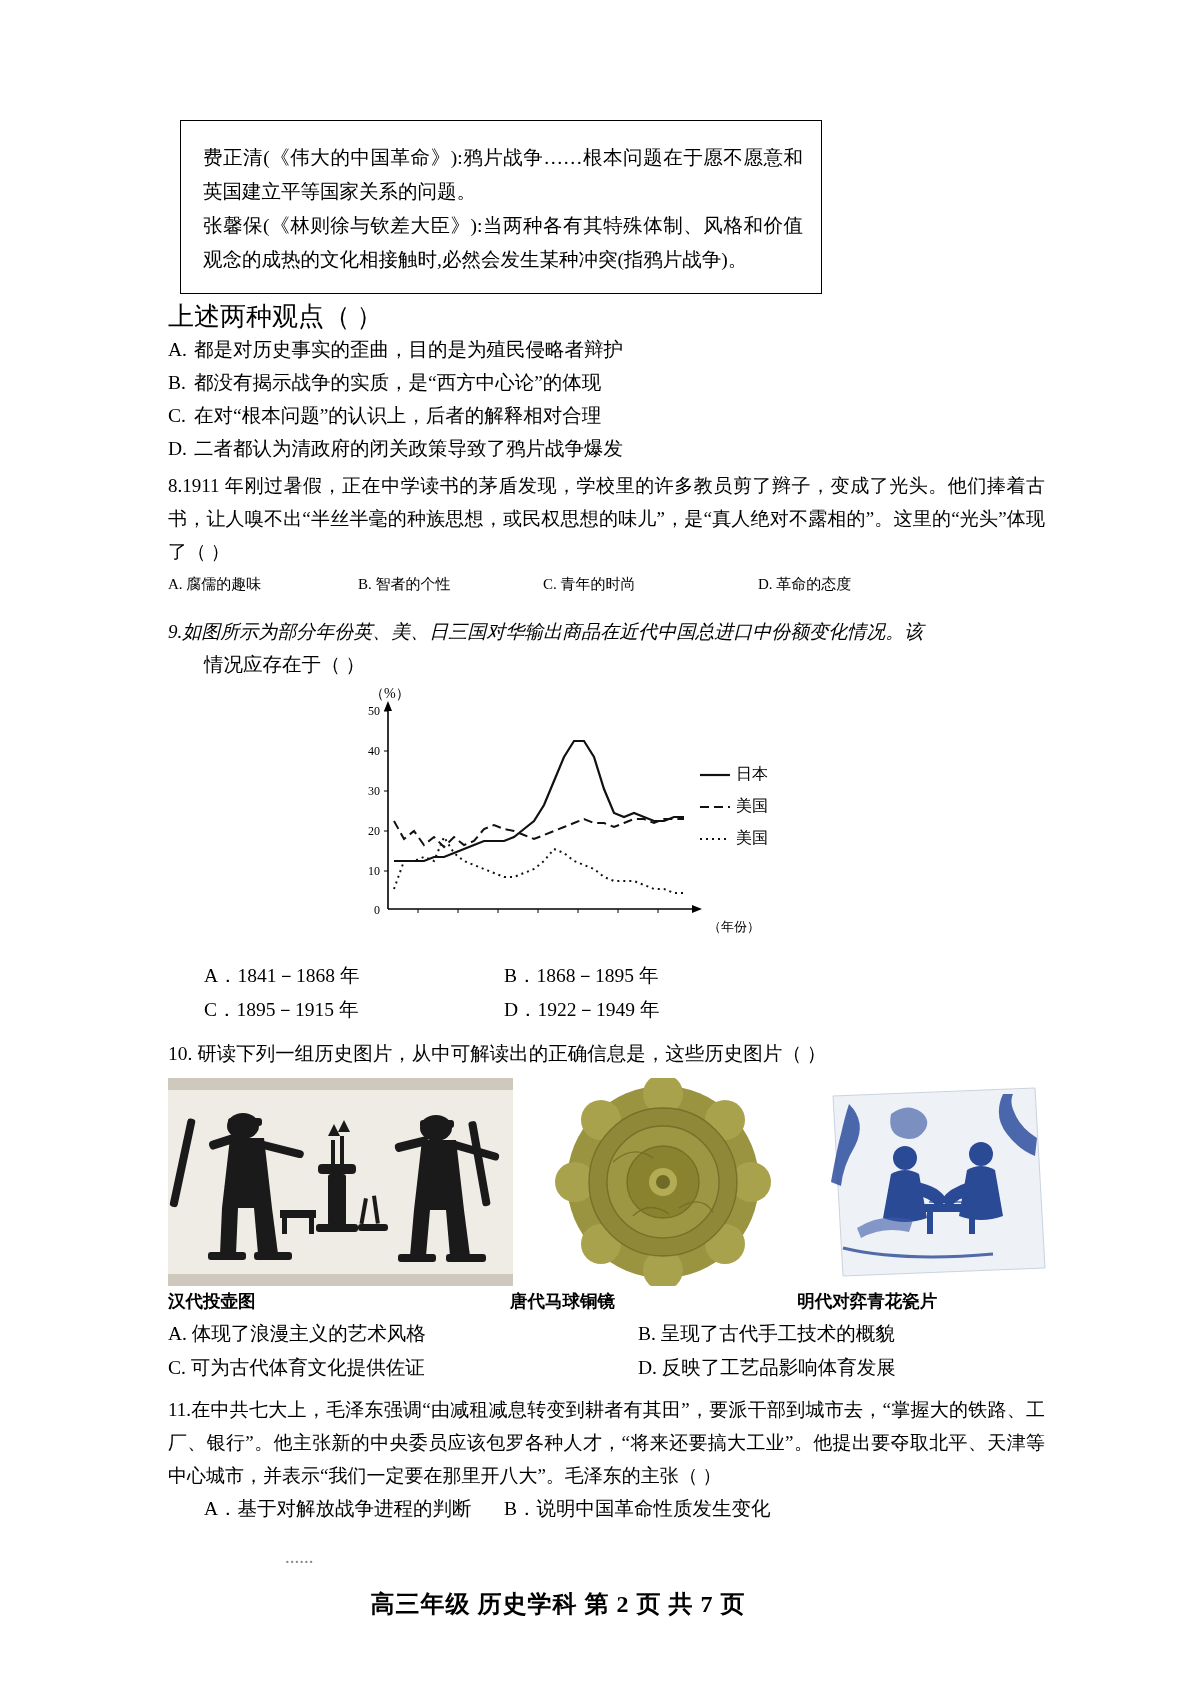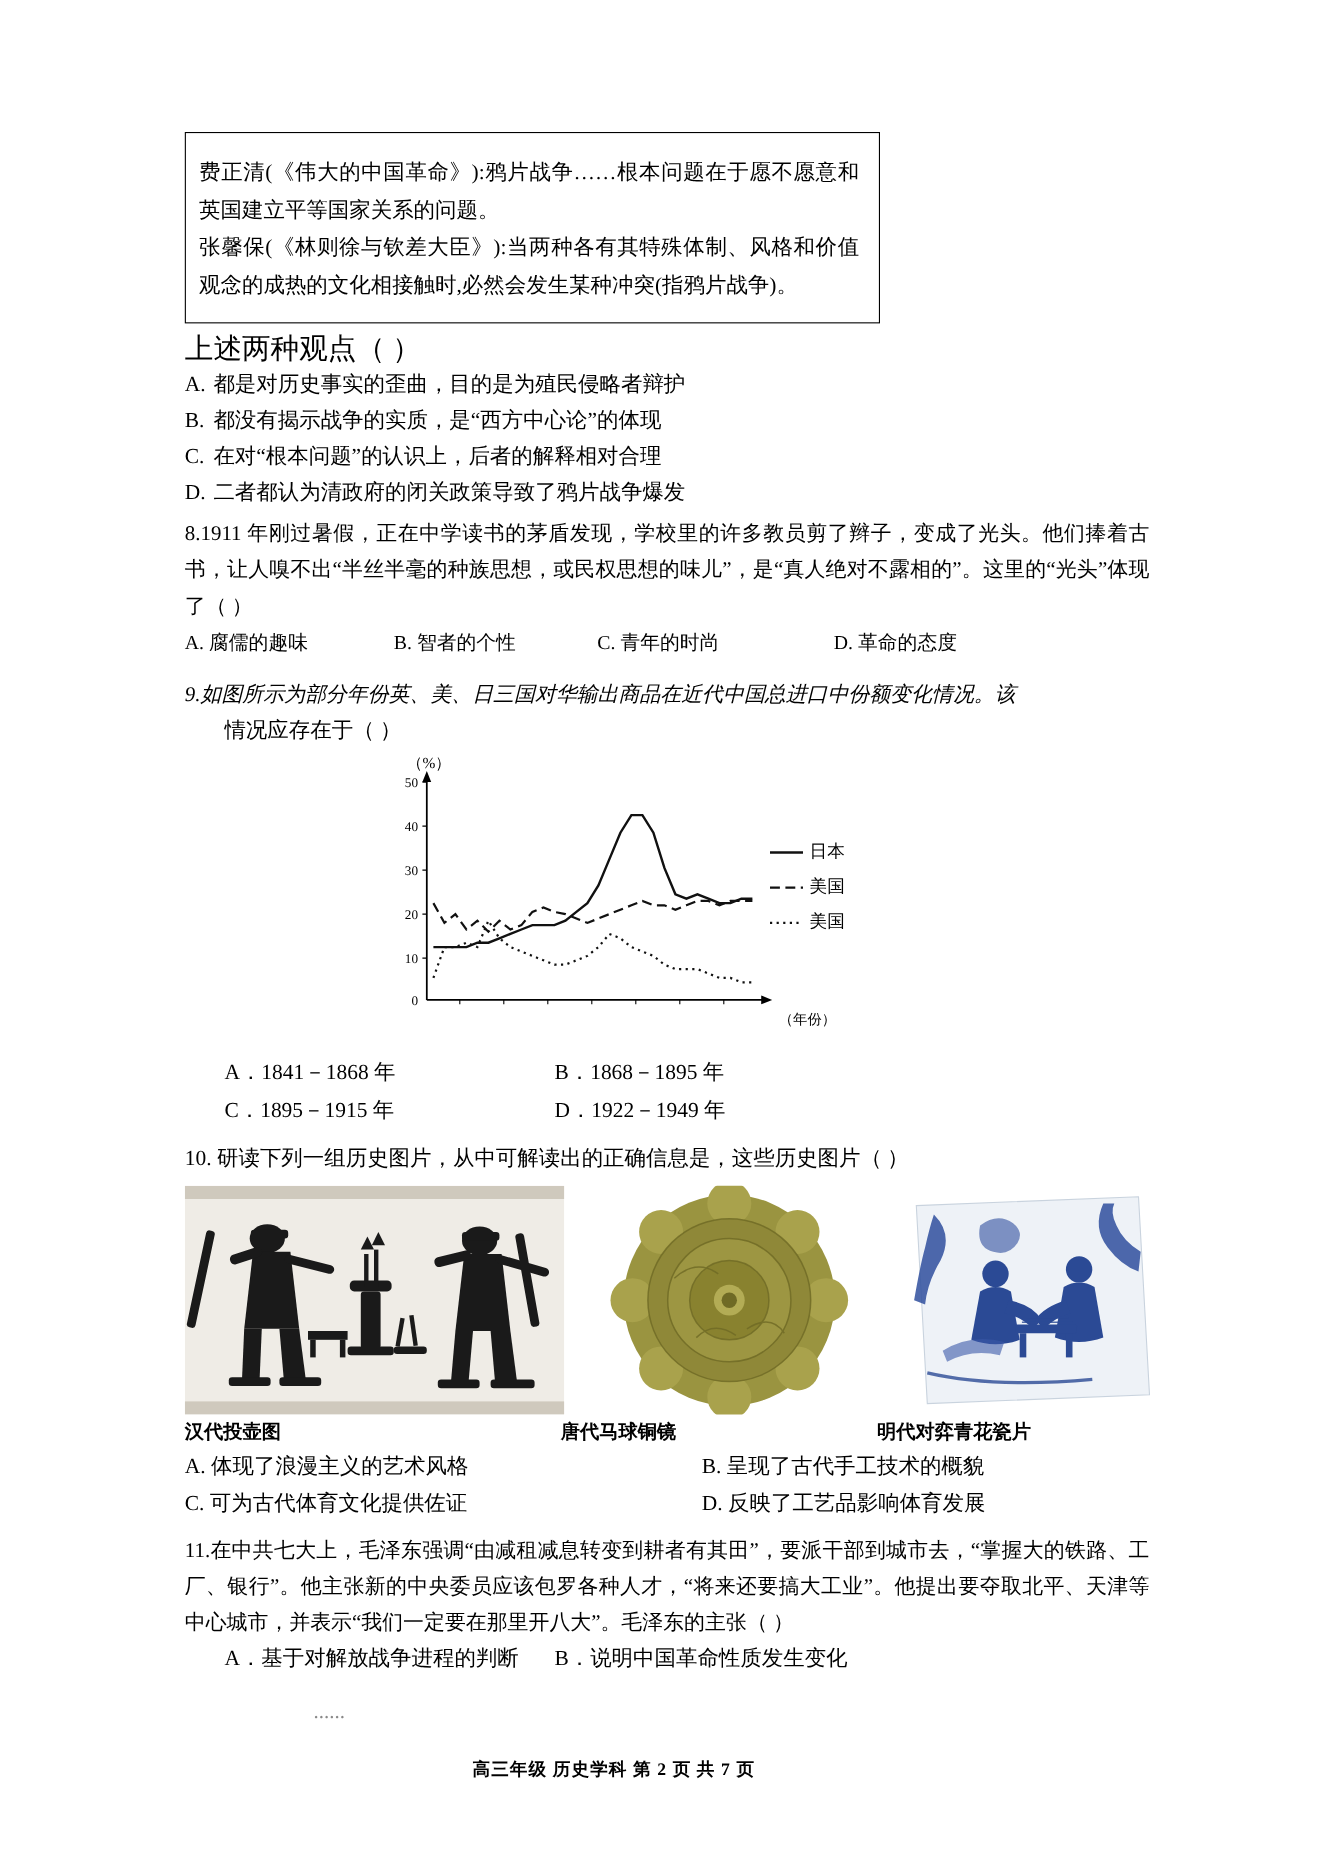--- a/index.html
+++ b/index.html
@@ -17,22 +17,22 @@
   .page {
     position: absolute;
     left: 0; top: 0;
     width: 1200px;
     height: 1698px;
     box-sizing: border-box;
     padding: 120px 155px 0 168px;
   }
   .quote-box {
     border: 1px solid #000;
-    padding: 20px 18px 16px 12px;
-    margin: 0 0 6px 0;
+    padding: 20px 18px 16px 22px;
+    margin: 0 0 6px 12px;
     width: 600px;
     box-sizing: content-box;
   }
   .quote-line {
     font-size: 19.5px;
     line-height: 34px;
     text-align: justify;
   }
   .q-stem {
     font-size: 26px;
@@ -44,21 +44,21 @@
     line-height: 33px;
   }
   .opt-line .lbl { display: inline-block; min-width: 26px; }
   .para {
     font-size: 19px;
     line-height: 33px;
     text-align: justify;
     margin-top: 4px;
   }
   .opt-row {
-    font-size: 18px;
+    font-size: 15px;
     line-height: 33px;
     display: flex;
   }
   .opt-row .cell { white-space: nowrap; }
   .q9-stem { margin-top: 14px; font-style: italic; }
   .q9-sub {
     font-size: 19.5px;
     line-height: 33px;
     padding-left: 36px;
   }
@@ -104,21 +104,21 @@
     margin-top: 3px;
   }
   .cap { text-align: left; font-weight: bold; }
 
   .footer {
     position: absolute;
     left: 0;
     bottom: 78px;
     width: 1116px;
     text-align: center;
-    font-size: 16px;
+    font-size: 24px;
     font-weight: bold;
     letter-spacing: 1px;
   }
   .footer-dots {
     position: absolute;
     left: 285px;
     bottom: 130px;
     font-size: 19px;
     color: #888;
   }

